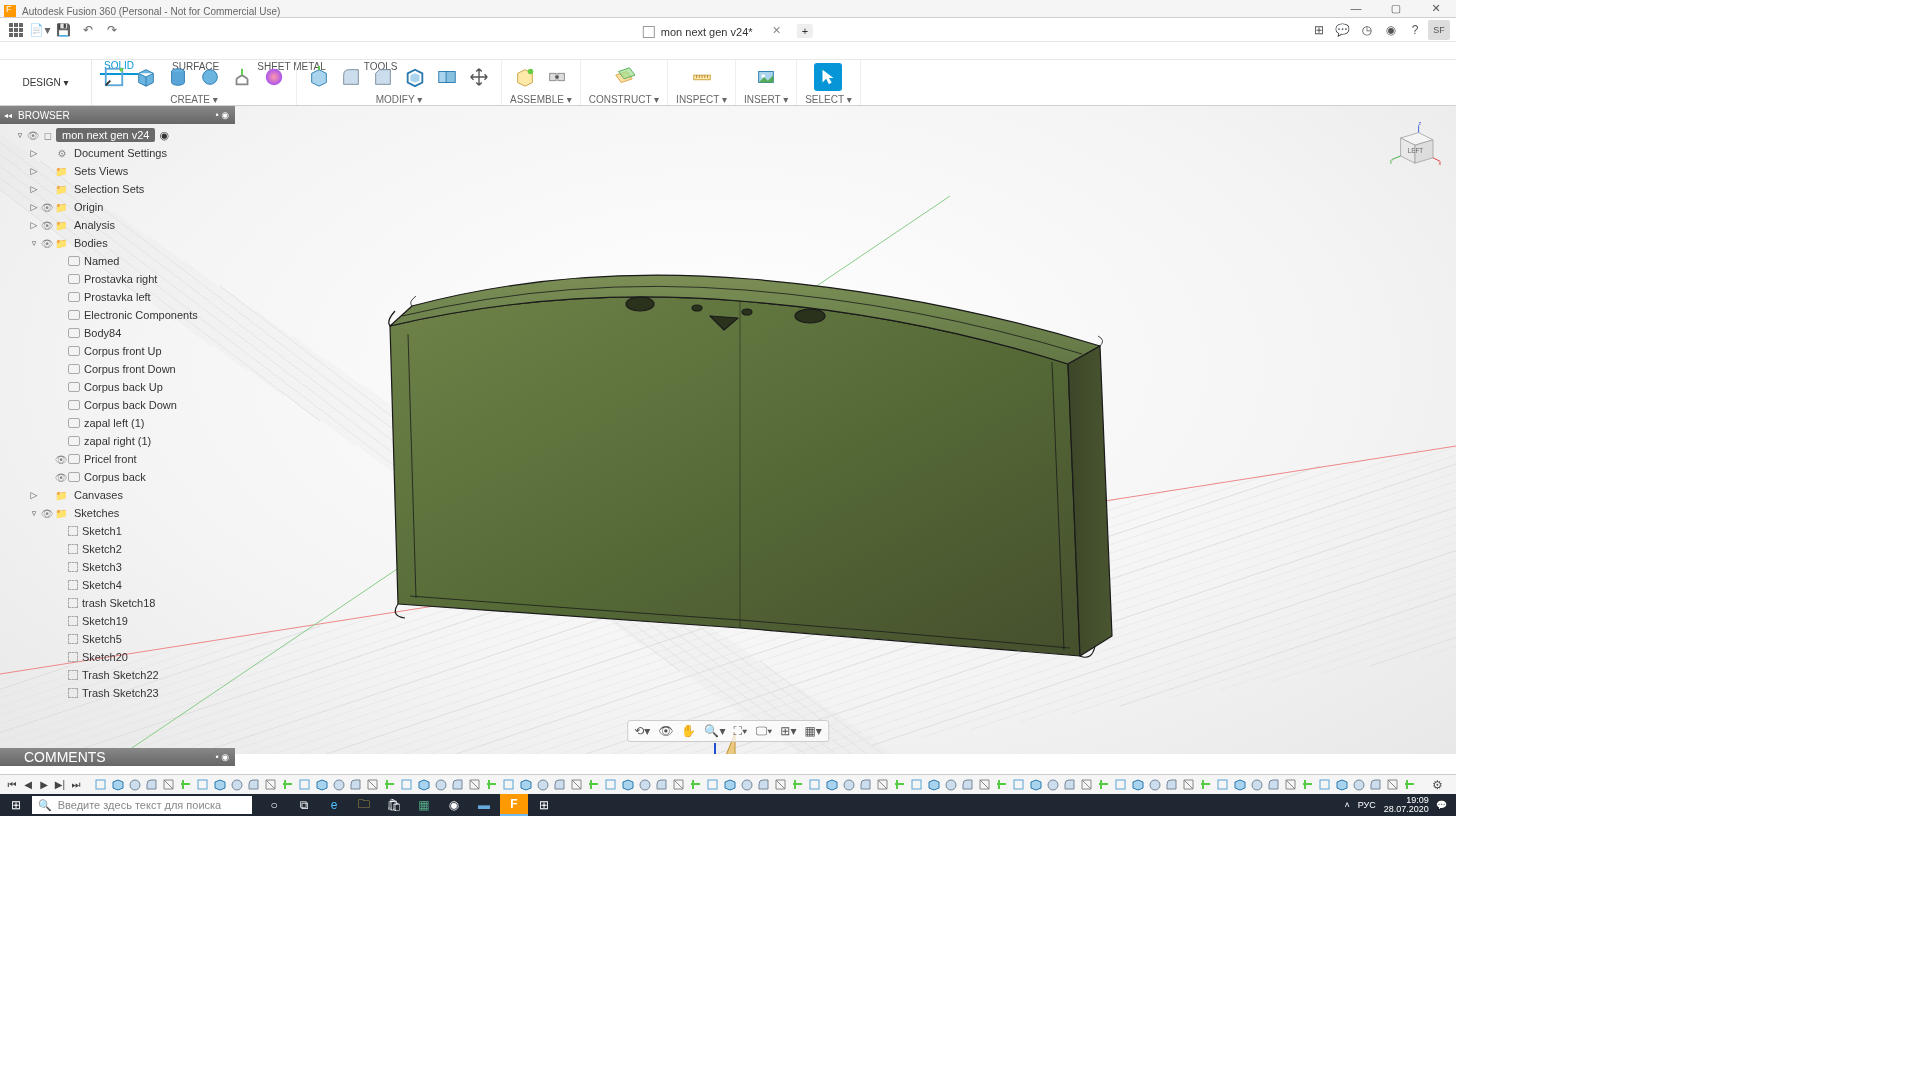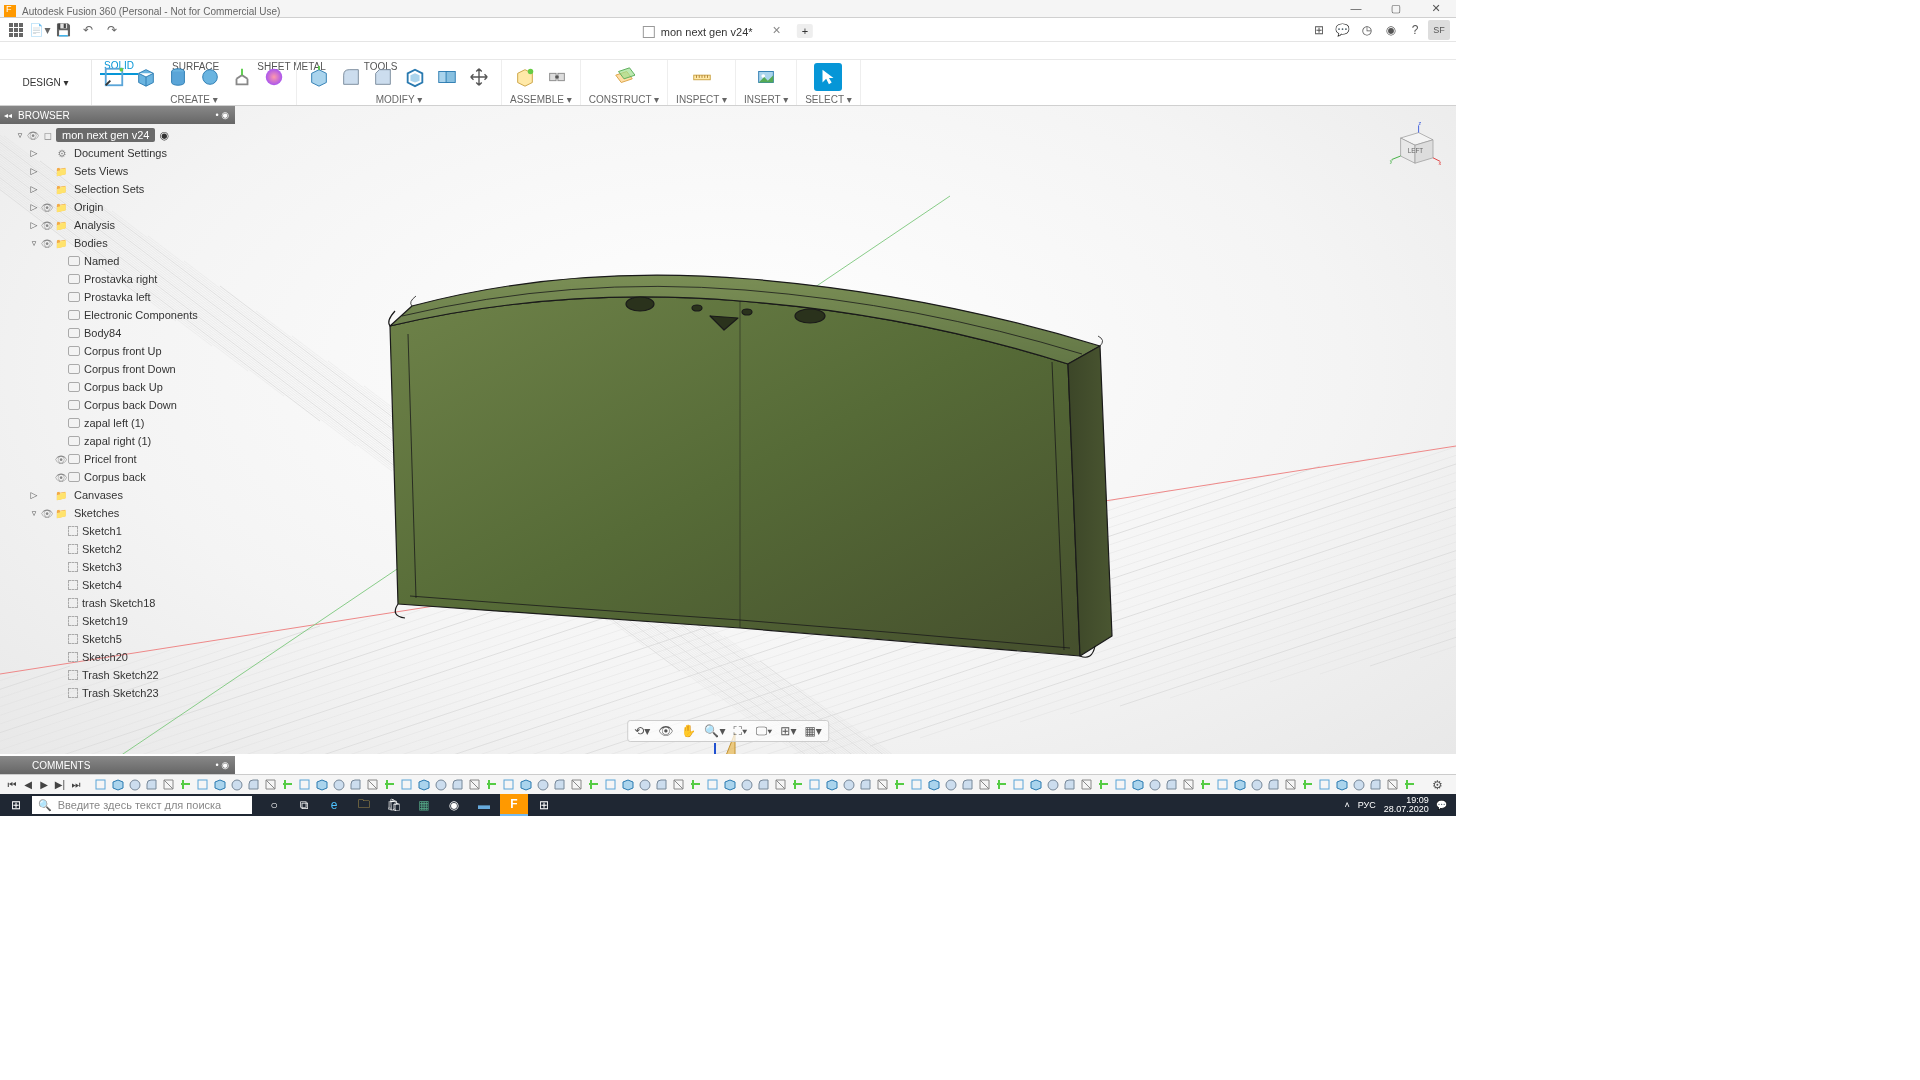--- a/index.html
+++ b/index.html
@@ -60,21 +60,21 @@
 .grid { position:absolute; inset:0; }
 .model { position:absolute; left:340px; top:80px; width:780px; height:500px; }
 .viewcube { position:absolute; right:14px; top:14px; width:54px; height:54px; }
 .originmk { position:absolute; left:675px; top:612px; width:90px; height:90px; }
 
 
 .vbar { position:absolute; bottom:12px; left:50%; transform:translateX(-50%); background:rgba(255,255,255,0.7); border:1px solid #ccc; border-radius:3px; height:22px; display:flex; align-items:center; padding:0 6px; gap:8px; }
 .vbar div { font-size:12px; color:#555; }
 
 
-.comments { position:absolute; left:0; bottom:42px; width:235px; height:18px; background:linear-gradient(#888,#666); color:#fff; font-size:10px; display:flex; align-items:center; padding-left:32px; z-index:5; }
+.comments { position:absolute; left:0; bottom:50px; width:235px; height:18px; background:linear-gradient(#888,#666); color:#fff; font-size:14px; display:flex; align-items:center; padding-left:24px; z-index:5; }
 .comments::after { content:"•  ◉"; position:absolute; right:6px; font-size:9px; }
 
 
 .timeline { position:absolute; bottom:22px; left:0; right:0; height:20px; background:#f5f5f5; border-top:1px solid #ccc; display:flex; align-items:center; padding:0 4px; gap:0px; overflow:hidden; }
 .tl-ctrl { width:16px; font-size:10px; color:#444; text-align:center; }
 .tl-items { display:flex; gap:1px; margin-left:8px; overflow:hidden; }
 .tl-itm { width:16px; height:14px; display:flex; align-items:center; justify-content:center; }
 .tl-itm svg { width:13px; height:13px; }
 .tl-end { width:20px; font-size:12px; color:#555; margin-left:auto; }
 

